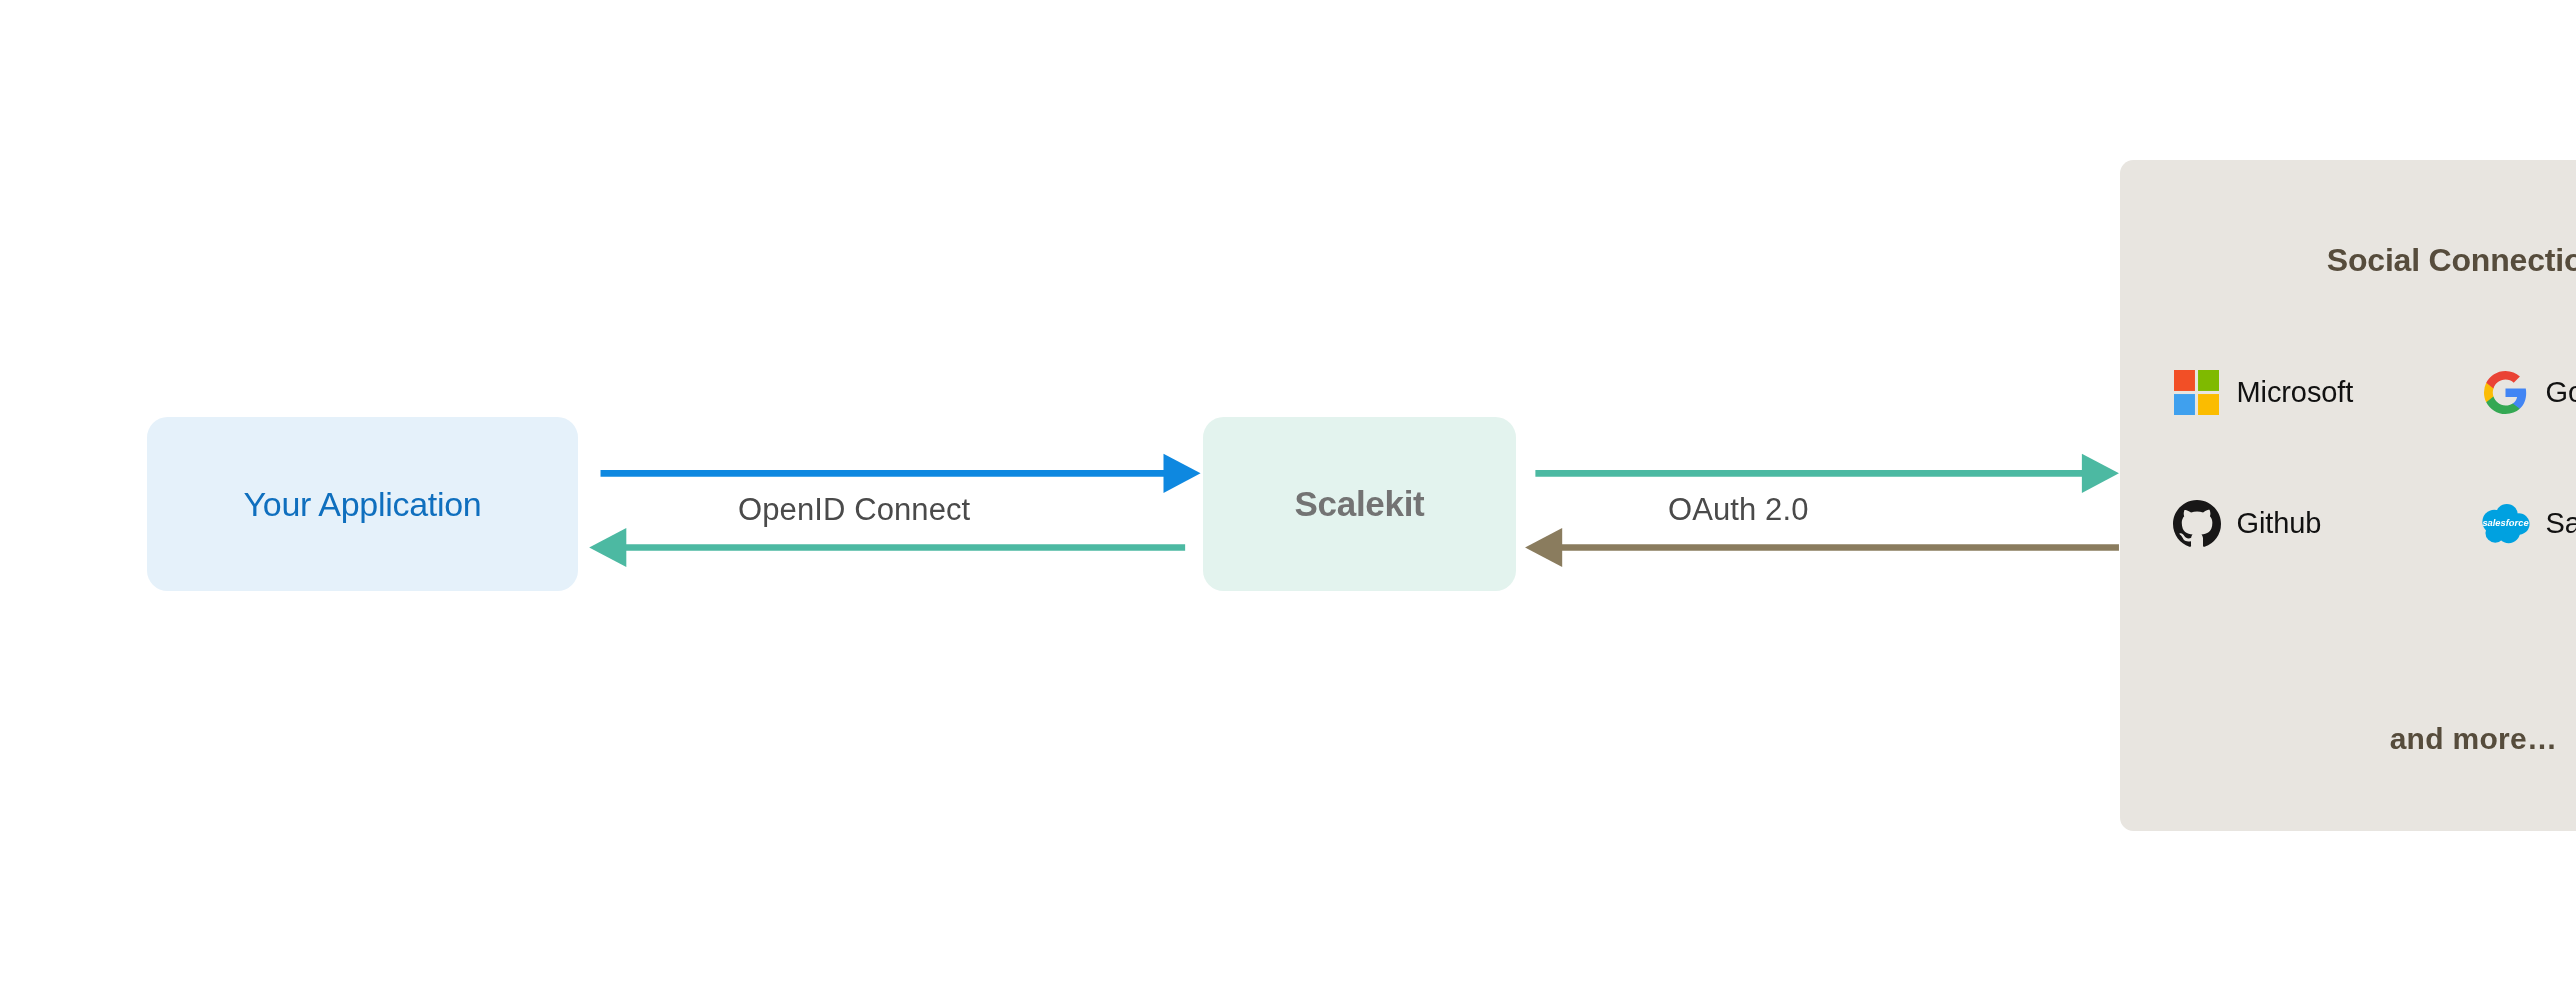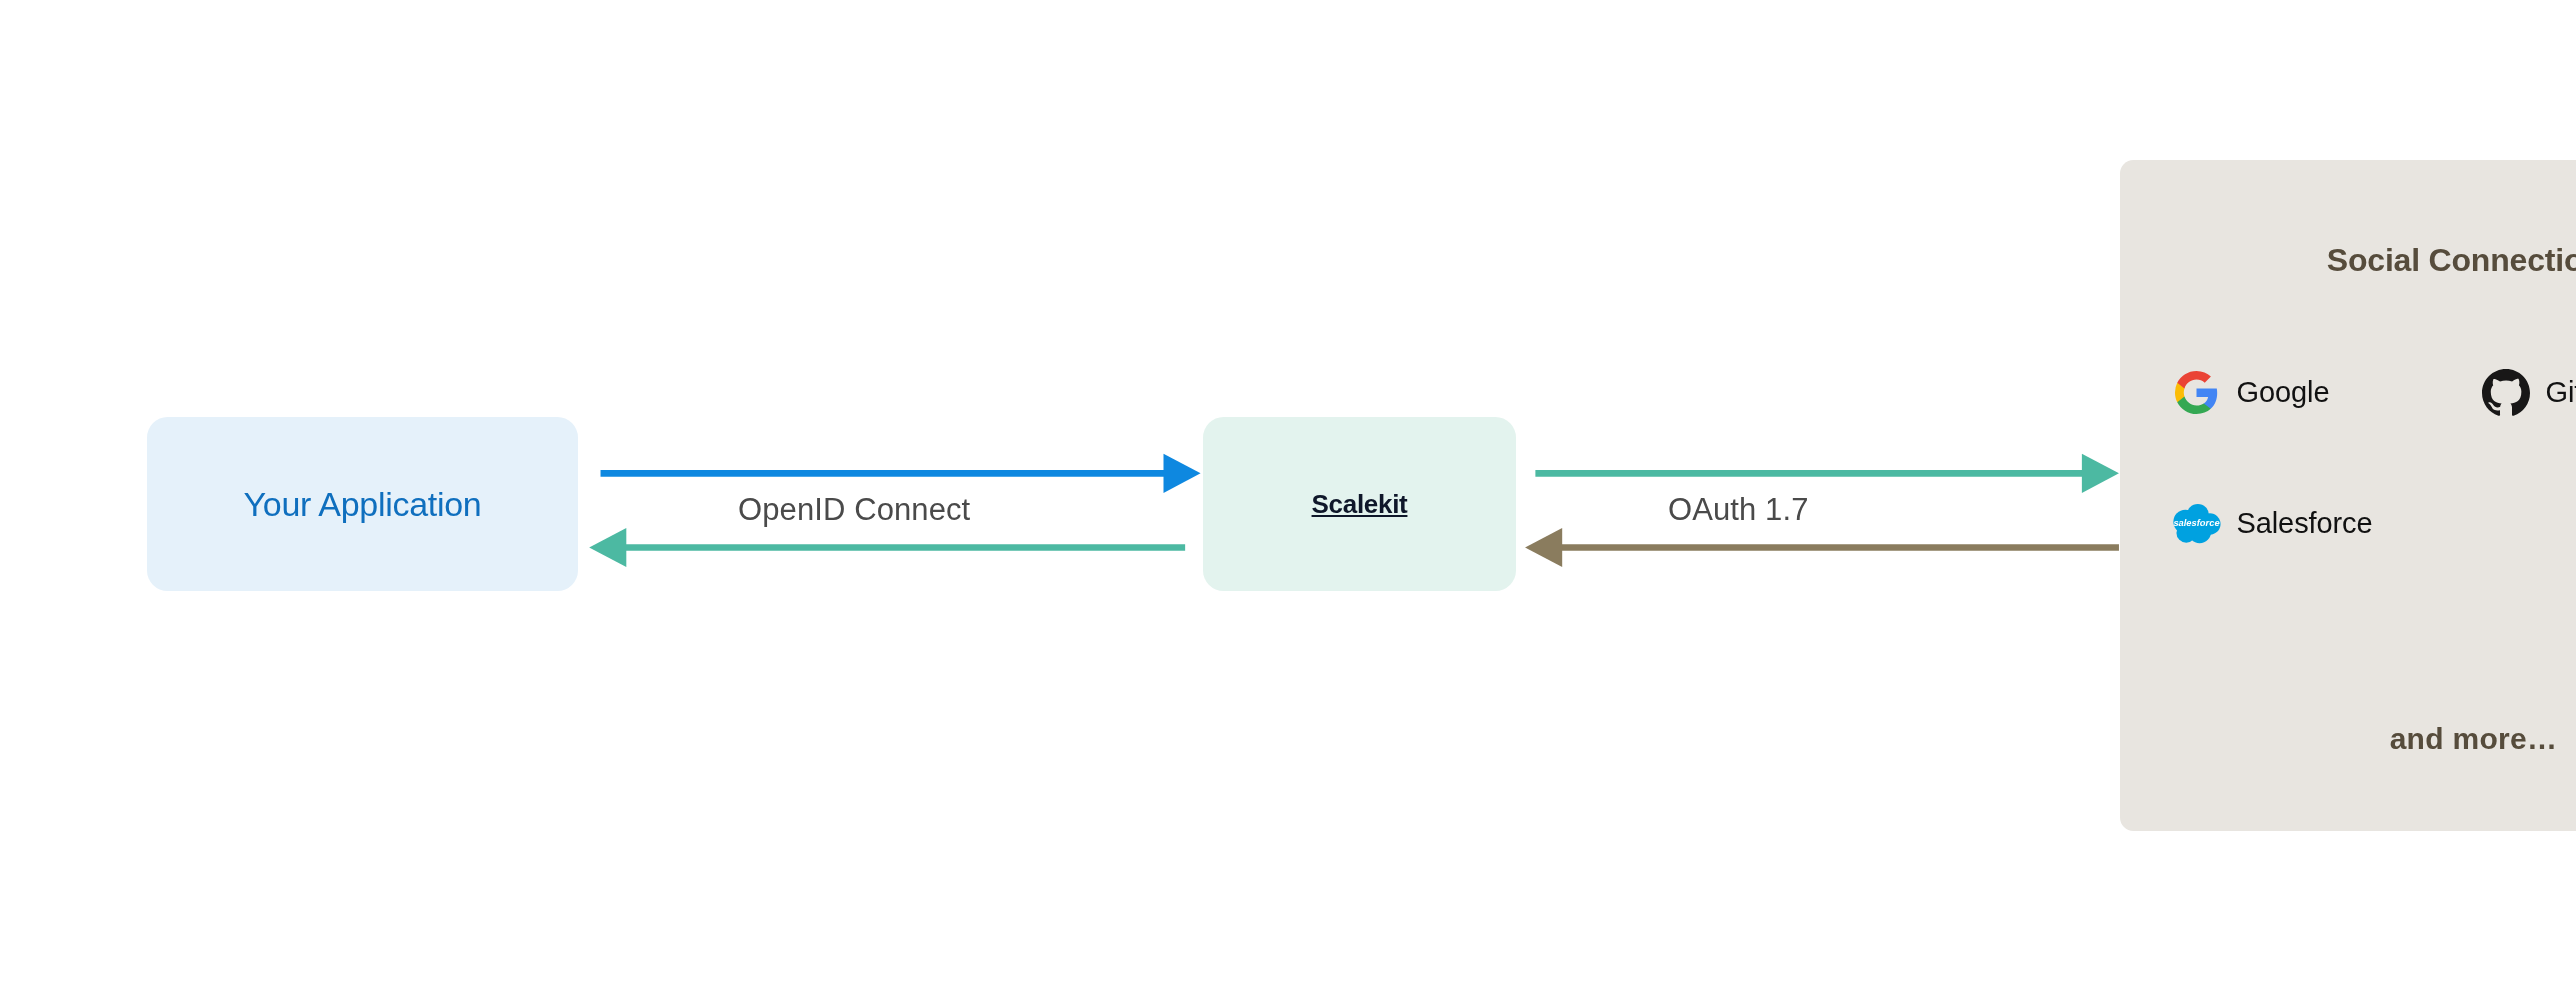--- a/index.html
+++ b/index.html
@@ -51,26 +51,25 @@
     top: 417px;
     width: 313px;
     height: 174px;
     background: #E3F3EE;
     border-radius: 20.6px;
     display: flex;
     align-items: center;
     justify-content: center;
   }
   .scalekit-box-label {
-    font-size: 26px;
+    font-size: 35px;
     font-weight: 700;
-    color: #0f172a;
+    color: #737373;
     letter-spacing: -0.3px;
     white-space: nowrap;
-    text-decoration: underline;
   }
 
   
   .arrow-svg {
     position: absolute;
     left: 0; top: 0;
     width: 2976px;
     height: 991px;
     pointer-events: none;
   }
@@ -182,28 +181,39 @@
 
   <div class="app-box">
     <span class="app-box-label">Your Application</span>
   </div>
 
   <div class="scalekit-box">
     <span class="scalekit-box-label">Scalekit</span>
   </div>
 
   <div class="arrow-label lbl-oidc">OpenID Connect</div>
-  <div class="arrow-label lbl-oauth">OAuth 1.7</div>
+  <div class="arrow-label lbl-oauth">OAuth 2.0</div>
 
   <div class="social-panel">
 
     <div class="social-title">Social Connections</div>
 
     <div class="social-grid">
 
+      <div class="social-item">
+        <span class="social-icon">
+          <svg width="45" height="45" viewBox="0 0 88 88">
+            <rect x="0" y="0" width="41" height="41" fill="#F24F26"></rect>
+            <rect x="47" y="0" width="41" height="41" fill="#7FBA00"></rect>
+            <rect x="0" y="47" width="41" height="41" fill="#3FA0EE"></rect>
+            <rect x="47" y="47" width="41" height="41" fill="#FBBC00"></rect>
+          </svg>
+        </span>
+        <span class="social-name">Microsoft</span>
+      </div>
 
       <div class="social-item">
         <span class="social-icon">
           <svg width="47" height="47" viewBox="0 0 48 48">
             <path fill="#4285F4" d="M45.12 24.5c0-1.56-.14-3.06-.4-4.5H24v8.51h11.84c-.51 2.75-2.06 5.08-4.39 6.64v5.52h7.11c4.16-3.83 6.56-9.47 6.56-16.17z"></path>
             <path fill="#34A853" d="M24 46c5.94 0 10.92-1.97 14.56-5.33l-7.11-5.52c-1.97 1.32-4.49 2.1-7.45 2.1-5.73 0-10.58-3.87-12.31-9.07H4.34v5.7C7.96 41.07 15.4 46 24 46z"></path>
             <path fill="#FBBC05" d="M11.69 28.18C11.25 26.86 11 25.45 11 24s.25-2.86.69-4.18v-5.7H4.34A21.99 21.99 0 0 0 2 24c0 3.55.85 6.91 2.34 9.88l7.35-5.7z"></path>
             <path fill="#EA4335" d="M24 10.75c3.23 0 6.13 1.11 8.41 3.29l6.31-6.31C34.91 4.18 29.93 2 24 2 15.4 2 7.96 6.93 4.34 14.12l7.35 5.7c1.73-5.2 6.58-9.07 12.31-9.07z"></path>
           </svg>
         </span>

